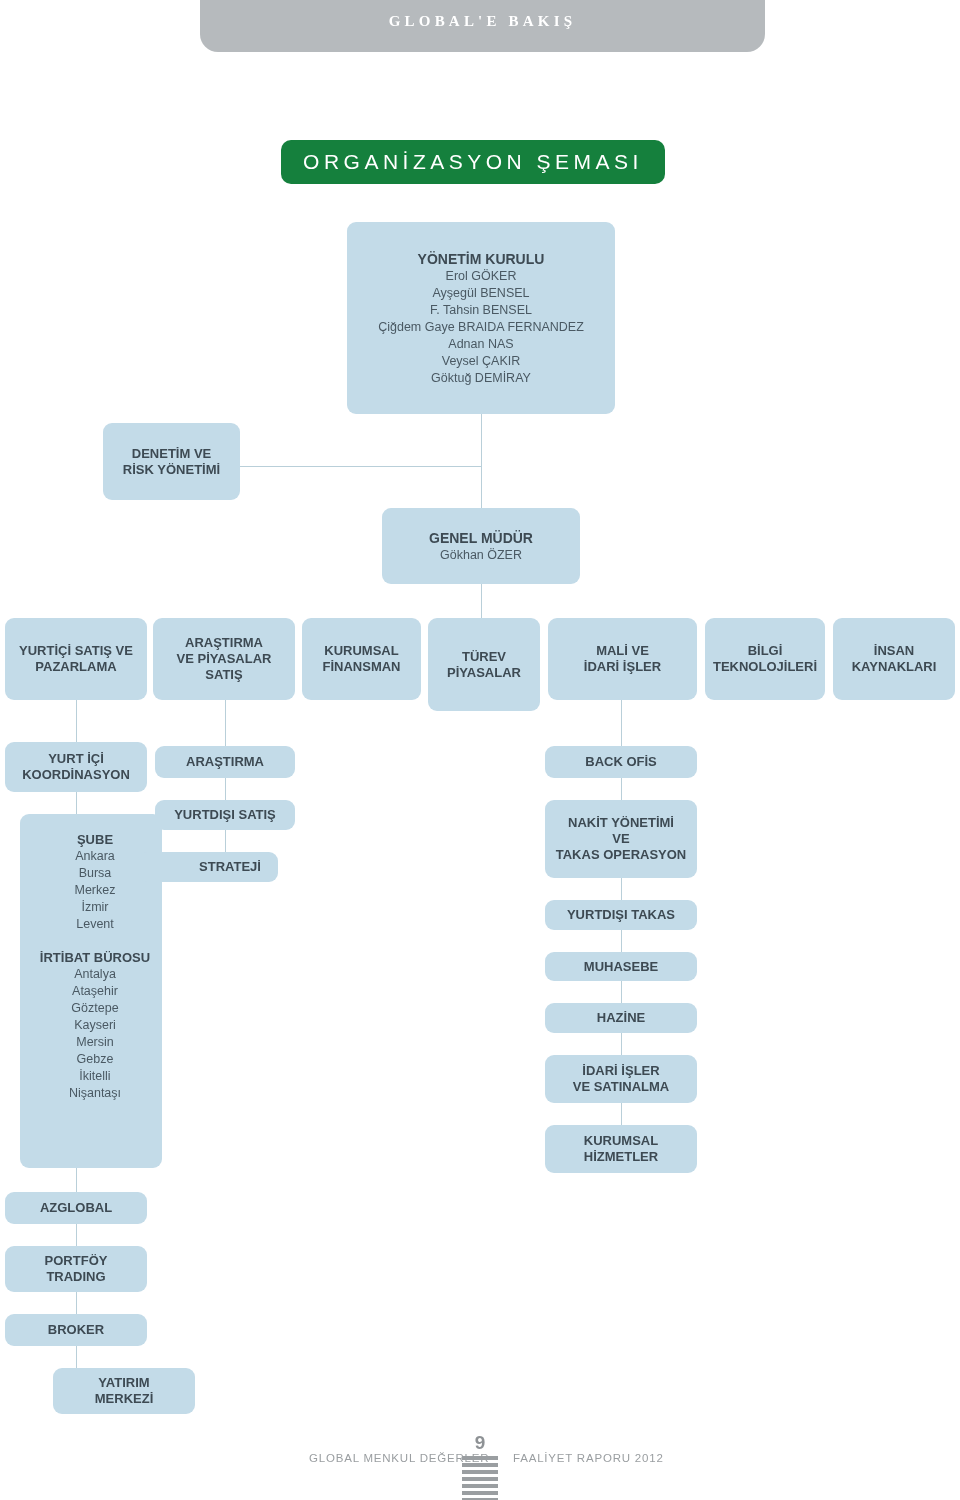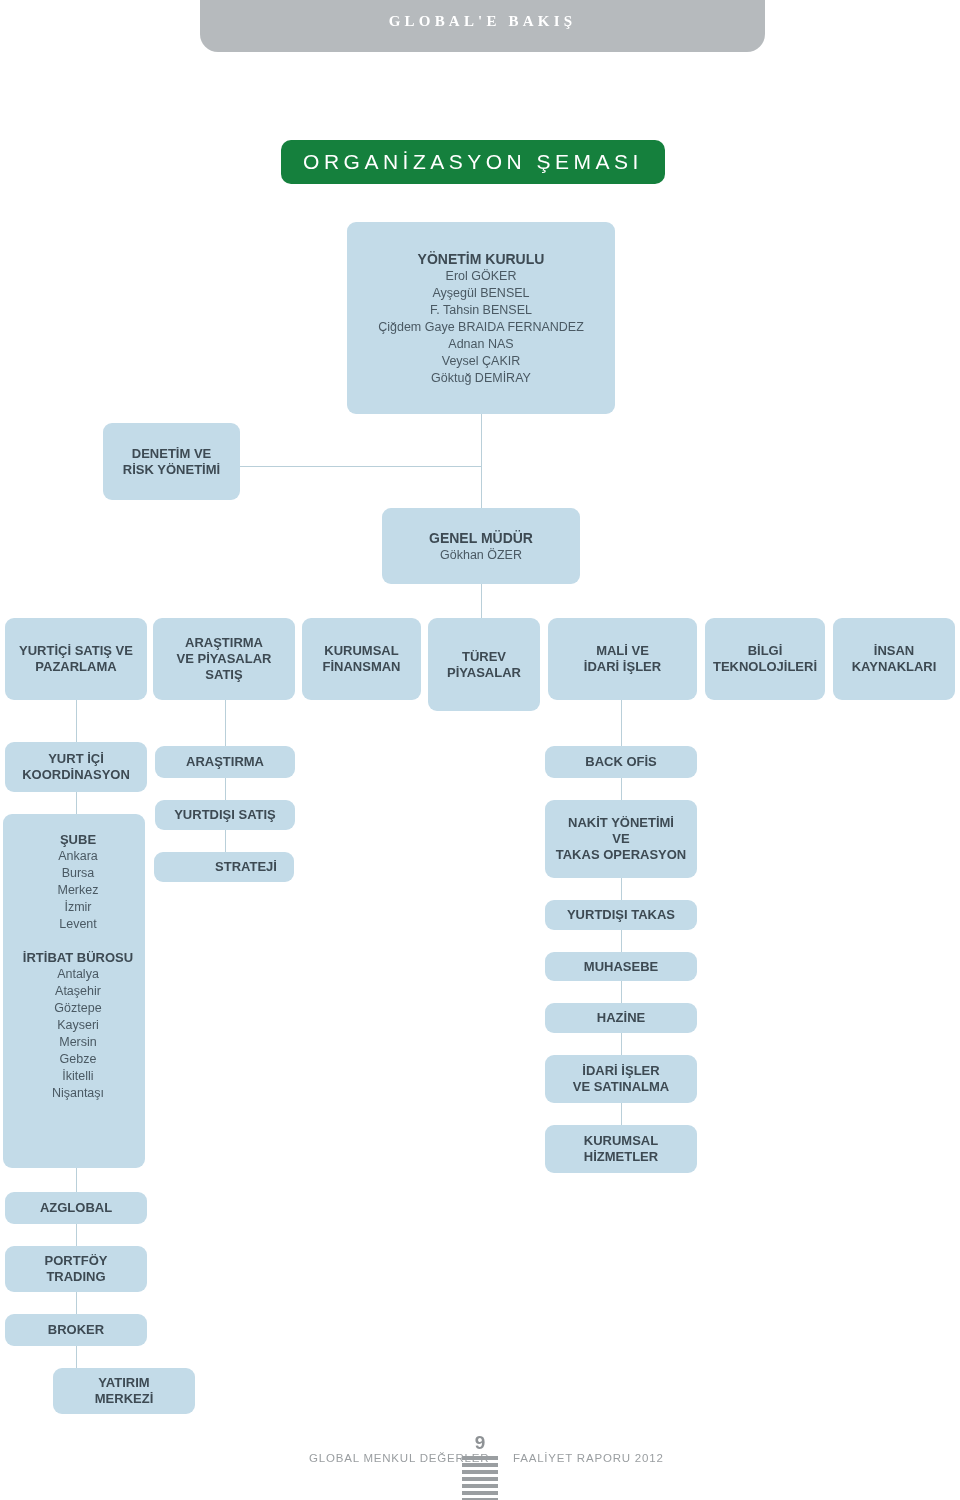--- a/index.html
+++ b/index.html
@@ -159,21 +159,21 @@
   <div class="node" style="left:833px;top:618px;width:122px;height:82px;">
     <div class="title">İNSAN</div>
     <div class="title">KAYNAKLARI</div>
   </div>
 
   <div class="node" style="left:5px;top:742px;width:142px;height:50px;">
     <div class="title">YURT İÇİ</div>
     <div class="title">KOORDİNASYON</div>
   </div>
 
-  <div class="node" style="left:3px;top:814px;width:142px;height:354px;justify-content:flex-start;padding-top:18px;padding-left:8px;">
+  <div class="node" style="left:20px;top:814px;width:142px;height:354px;justify-content:flex-start;padding-top:18px;padding-left:8px;">
     <div class="title">ŞUBE</div>
     <div class="sub">Ankara</div>
     <div class="sub">Bursa</div>
     <div class="sub">Merkez</div>
     <div class="sub">İzmir</div>
     <div class="sub">Levent</div>
     <div class="title" style="margin-top:17px;">İRTİBAT BÜROSU</div>
     <div class="sub">Antalya</div>
     <div class="sub">Ataşehir</div>
     <div class="sub">Göztepe</div>
@@ -203,21 +203,21 @@
   </div>
 
   <div class="node" style="left:155px;top:746px;width:140px;height:32px;">
     <div class="title">ARAŞTIRMA</div>
   </div>
 
   <div class="node" style="left:155px;top:800px;width:140px;height:30px;">
     <div class="title">YURTDIŞI SATIŞ</div>
   </div>
 
-  <div class="node" style="left:154px;top:852px;width:140px;height:30px;padding-left:44px;">
+  <div class="node" style="left:138px;top:852px;width:140px;height:30px;padding-left:44px;">
     <div class="title">STRATEJİ</div>
   </div>
 
   <div class="node" style="left:545px;top:746px;width:152px;height:32px;">
     <div class="title">BACK OFİS</div>
   </div>
 
   <div class="node" style="left:545px;top:800px;width:152px;height:78px;">
     <div class="title">NAKİT YÖNETİMİ</div>
     <div class="title">VE</div>

